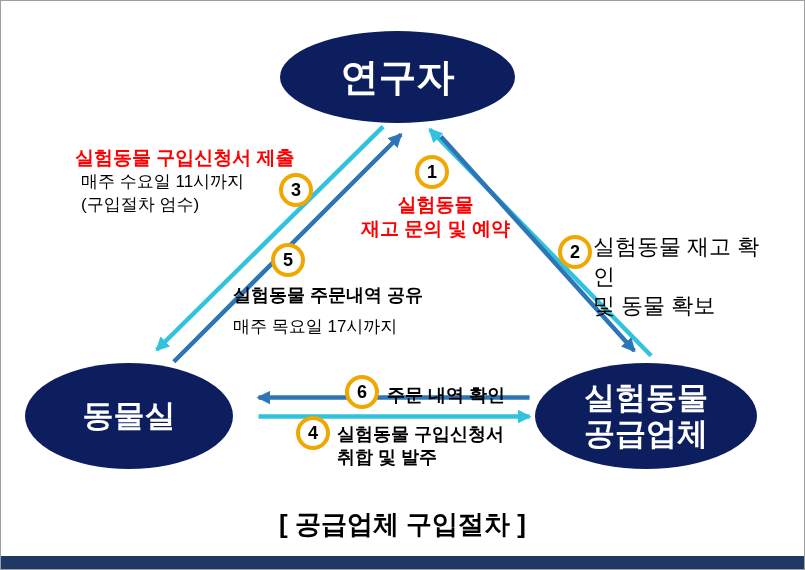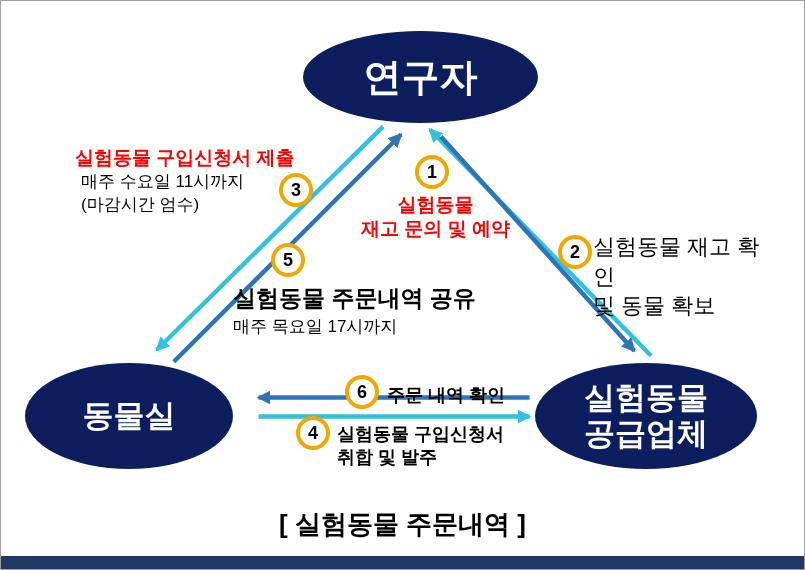--- a/index.html
+++ b/index.html
@@ -34,21 +34,21 @@
     border-radius: 50%;
     display: flex;
     flex-direction: column;
     align-items: center;
     justify-content: center;
     color: var(--node-text, #ffffff);
     font-weight: bold;
     text-align: center;
     z-index: 3;
   }
-  .node-researcher { left: 302px; top: 30px; width: 235px; height: 92px; font-size: 38px; }
+  .node-researcher { left: 279px; top: 30px; width: 235px; height: 92px; font-size: 38px; }
   .node-vet       { left: 24px;  top: 362px; width: 208px; height: 106px; font-size: 31px; line-height: 1.15; }
   .node-supplier  { left: 534px; top: 362px; width: 222px; height: 106px; font-size: 31px; line-height: 1.15; }
 
   .badge {
     position: absolute;
     width: 26px;
     height: 26px;
     border: 4px solid var(--badge-border, #f0a800);
     border-radius: 50%;
     background: var(--badge-fill, #ffffff);
@@ -61,21 +61,21 @@
     z-index: 5;
   }
   .label { position: absolute; z-index: 4; color: #000000; }
   .red   { color: var(--emphasis-red, #ff0000); }
 
   .lbl-step1 { left: 337px; top: 192px; width: 195px; text-align: center; font-size: 19px; line-height: 1.25; font-weight: bold; }
   .lbl-step2 { left: 592px; top: 231px; width: 180px; text-align: left; font-size: 22px; line-height: 1.35; }
   .lbl-step3-title { left: 74px; top: 144px; font-size: 19px; font-weight: bold; }
   .lbl-step3-sub1  { left: 80px; top: 169px; font-size: 17px; }
   .lbl-step3-sub2  { left: 80px; top: 192px; font-size: 17px; }
-  .lbl-step5-line1 { left: 232px; top: 282px; font-size: 23px; font-weight: bold; }
+  .lbl-step5-line1 { left: 232px; top: 282px; font-size: 18px; font-weight: bold; }
   .lbl-step5-line2 { left: 232px; top: 314px; font-size: 17px; }
   .lbl-step6 { left: 386px; top: 382px; font-size: 18px; font-weight: bold; }
   .lbl-step4 { left: 336px; top: 422px; width: 175px; text-align: left; font-size: 18px; font-weight: bold; line-height: 1.3; }
 
   .caption {
     position: absolute;
     left: 0; right: 0;
     top: 506px;
     text-align: center;
     font-size: 26px;
@@ -148,29 +148,29 @@
     <div>재고 문의 및 예약</div>
   </div>
 
   <div class="label lbl-step2">
     <div>실험동물 재고 확인</div>
     <div>및 동물 확보</div>
   </div>
 
   <div class="label lbl-step3-title red">실험동물 구입신청서 제출</div>
   <div class="label lbl-step3-sub1">매주 수요일 11시까지</div>
-  <div class="label lbl-step3-sub2">(마감시간 엄수)</div>
+  <div class="label lbl-step3-sub2">(구입절차 엄수)</div>
 
   <div class="label lbl-step5-line1">실험동물 주문내역 공유</div>
   <div class="label lbl-step5-line2">매주 목요일 17시까지</div>
 
   <div class="label lbl-step6">주문 내역 확인</div>
 
   <div class="label lbl-step4">
     <div>실험동물 구입신청서</div>
     <div>취합 및 발주</div>
   </div>
 
-  <div class="caption">[ 실험동물 주문내역 ]</div>
+  <div class="caption">[ 공급업체 구입절차 ]</div>
 
   <div class="footer-bar"></div>
 
 </div>
 
 </body></html>

